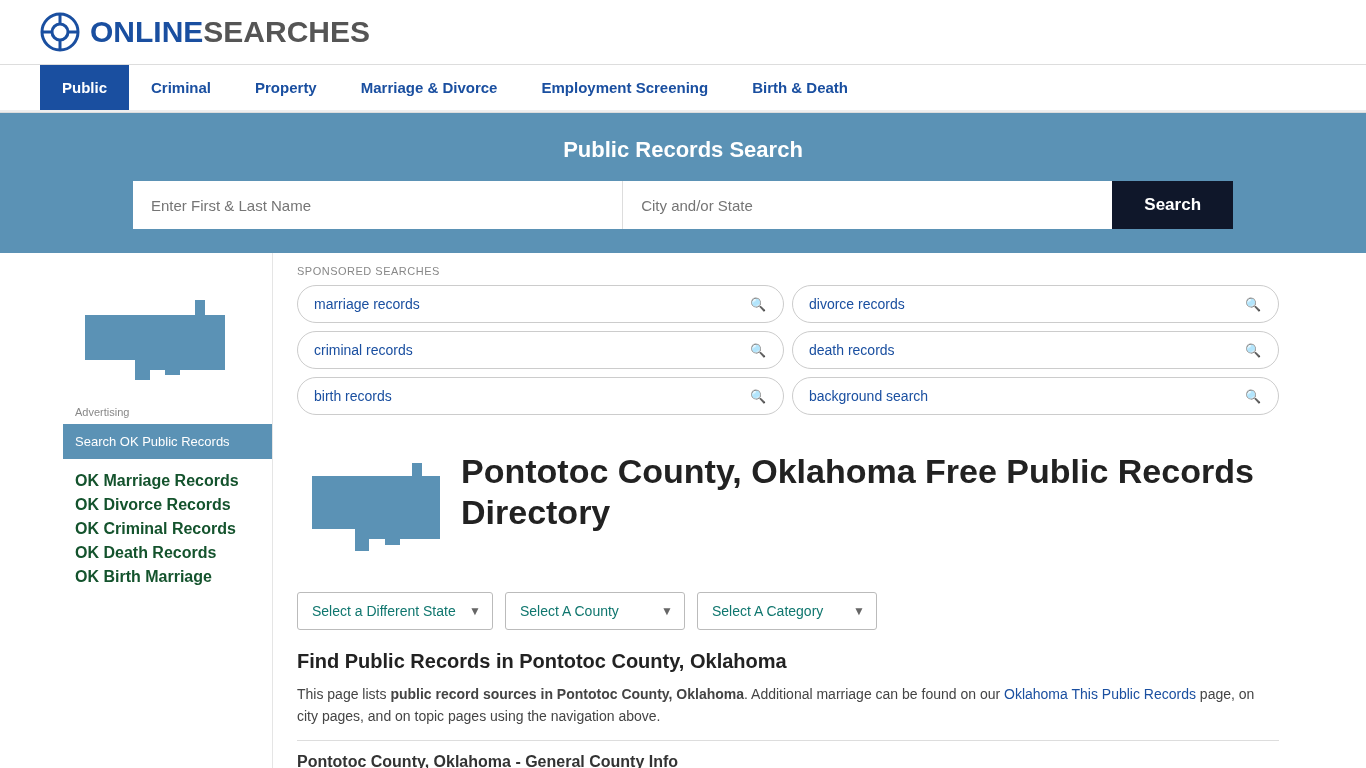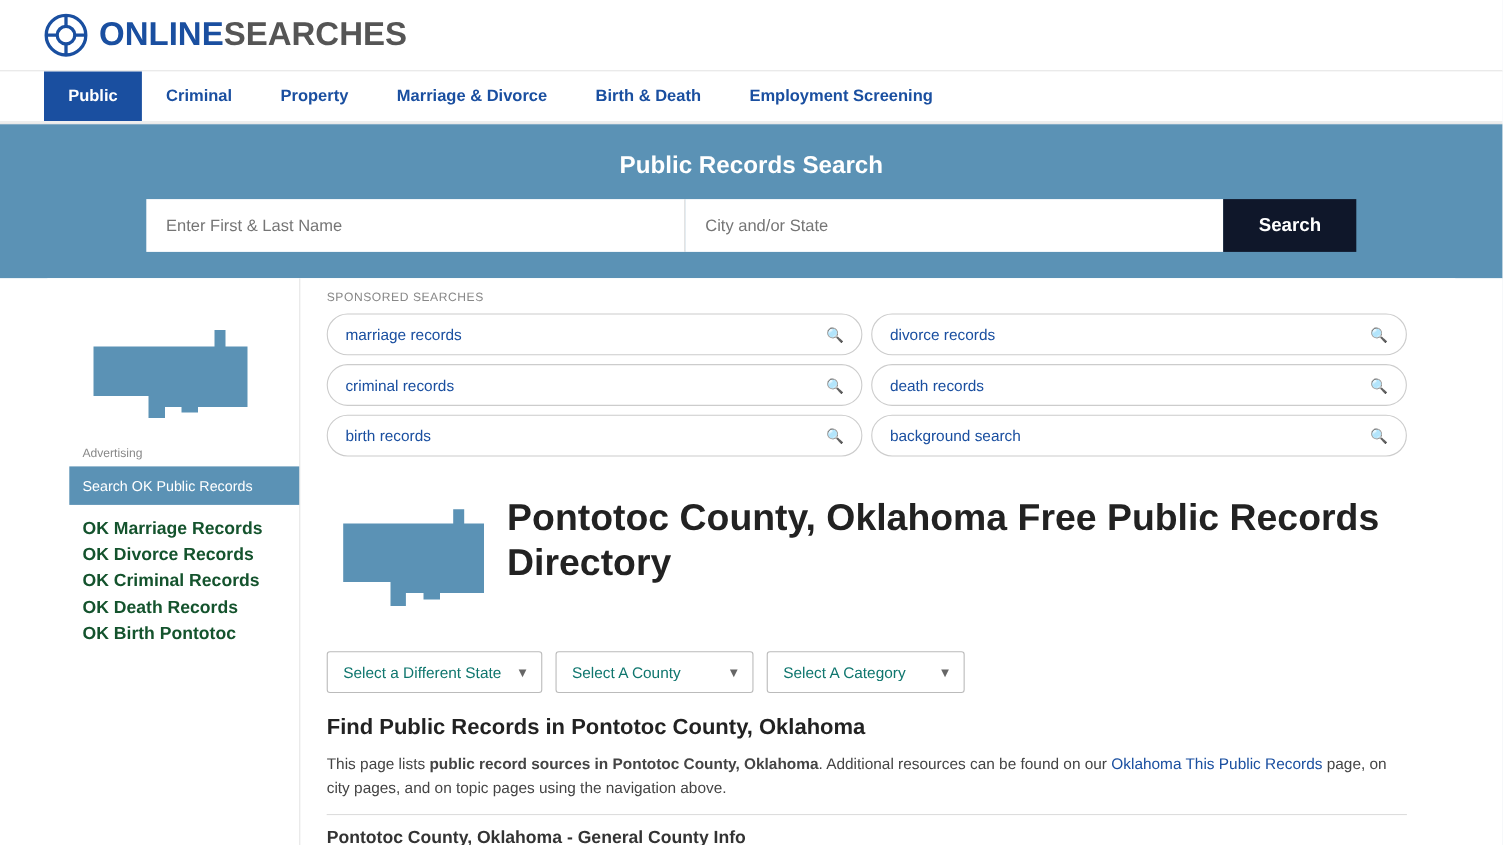--- a/index.html
+++ b/index.html
@@ -86,22 +86,22 @@
         <span class="online">ONLINE</span><span class="searches">SEARCHES</span>
       </div>
     </div>
   </div>
 
   <nav>
     <a class="nav-item active">Public</a>
     <a class="nav-item">Criminal</a>
     <a class="nav-item">Property</a>
     <a class="nav-item">Marriage &amp; Divorce</a>
+    <a class="nav-item">Employment Screening</a>
     <a class="nav-item">Birth &amp; Death</a>
-    <a class="nav-item">Employment Screening</a>
   </nav>
 </div>
 
 <div class="search-section">
   <div class="search-title">Public Records Search</div>
   <div class="search-bar">
     <input class="search-input" type="text" placeholder="Enter First &amp; Last Name" style="">
     <input class="search-input" type="text" placeholder="City and/or State" style="">
     <button class="search-btn">Search</button>
   </div>
@@ -119,21 +119,21 @@
         </svg>
       </div>
 
       <div style="margin-top: 8px;">
         <div class="sidebar-ad-label">Advertising</div>
         <div class="sidebar-highlight">Search OK Public Records</div>
         <a class="sidebar-link">OK Marriage Records</a>
         <a class="sidebar-link">OK Divorce Records</a>
         <a class="sidebar-link">OK Criminal Records</a>
         <a class="sidebar-link">OK Death Records</a>
-        <a class="sidebar-link">OK Birth Pontotoc</a>
+        <a class="sidebar-link">OK Birth Marriage</a>
       </div>
     </div>
 
     <div class="content">
 
       <div class="sponsored-label">SPONSORED SEARCHES</div>
       <div class="sponsored-grid">
         <div class="sponsored-pill">
           <span>marriage records</span>
           <span class="pill-search-icon">🔍</span>
@@ -185,20 +185,20 @@
         <div class="dropdown-wrapper">
           <select>
             <option>Select A Category</option>
           </select>
           <span class="dropdown-arrow">▼</span>
         </div>
       </div>
 
       <h2 class="find-title">Find Public Records in Pontotoc County, Oklahoma</h2>
       <p class="find-text">
-        <span>This page lists </span><strong>public record sources in Pontotoc County, Oklahoma</strong><span>. Additional resources can be found on our </span><a href="#">Oklahoma This Public Records</a><span> page, on city pages, and on topic pages using the navigation above.</span>
+        <span>This page lists </span><strong>public record sources in Pontotoc County, Oklahoma</strong><span>. Additional marriage can be found on our </span><a href="#">Oklahoma This Public Records</a><span> page, on city pages, and on topic pages using the navigation above.</span>
       </p>
       <hr class="divider-line">
       <div class="general-info-title">Pontotoc County, Oklahoma - General County Info</div>
 
     </div>
   </div>
 </div>
 
 </body></html>

